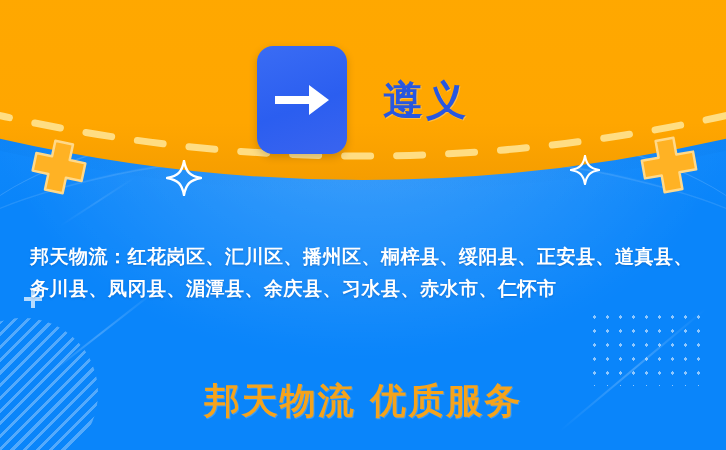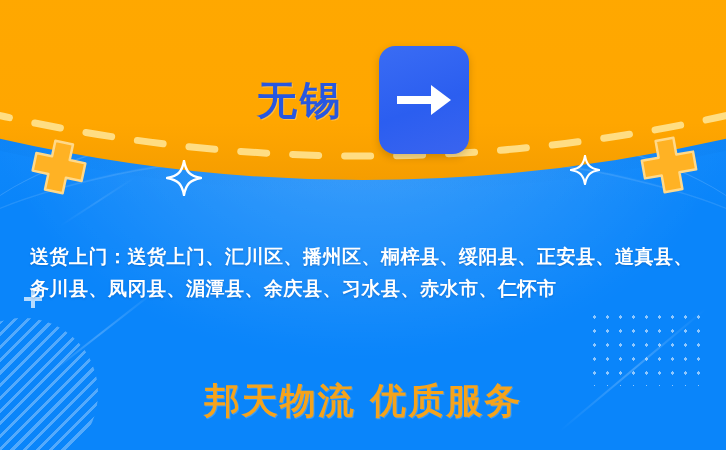--- a/index.html
+++ b/index.html
@@ -205,31 +205,31 @@
 
   <svg class="spark" style="left:570px;top:155px;" width="30" height="30" viewBox="0 0 36 36">
     <path d="M18,1 C20,12 24,16 35,18 C24,20 20,24 18,35 C16,24 12,20 1,18 C12,16 16,12 18,1 Z" fill="none" stroke="#ffffff" stroke-width="2.6" stroke-linejoin="round"></path>
   </svg>
 
   <svg class="plus-small" style="left:22px;top:288px;" width="22" height="22" viewBox="0 0 22 22">
     <path d="M9,2 h4 v7 h7 v4 h-7 v7 h-4 v-7 h-7 v-4 h7 z" fill="rgba(255,255,255,.7)"></path>
   </svg>
 
   <div class="route">
-    <span class="city">无锡</span>
 
     <span class="arrow-box">
       <svg class="arrow-glyph" width="58" height="38" viewBox="0 0 58 38">
         <path d="M2,15 H36 V4 L56,19 L36,34 V23 H2 Z" fill="#ffffff"></path>
       </svg>
     </span>
 
+    <span class="city">遵义</span>
   </div>
 
   <div class="coverage">
-    <span>送货上门：送货上门、汇川区、播州区、桐梓县、绥阳县、正安县、道真县、务川县、凤冈县、湄潭县、余庆县、习水县、赤水市、仁怀市</span>
+    <span>邦天物流：红花岗区、汇川区、播州区、桐梓县、绥阳县、正安县、道真县、务川县、凤冈县、湄潭县、余庆县、习水县、赤水市、仁怀市</span>
   </div>
 
   <div class="slogan">
     <span>邦天物流 优质服务</span>
   </div>
 
 </div>
 
 </body></html>

